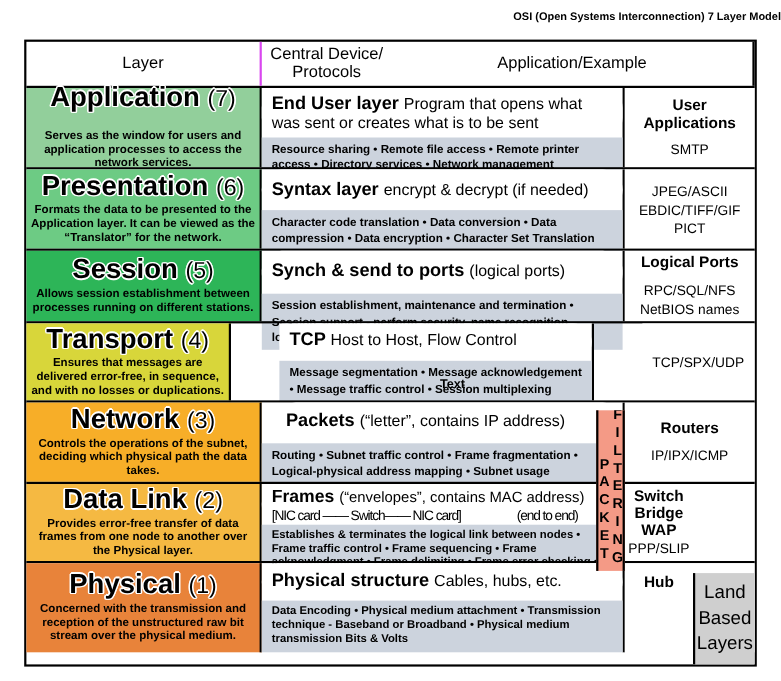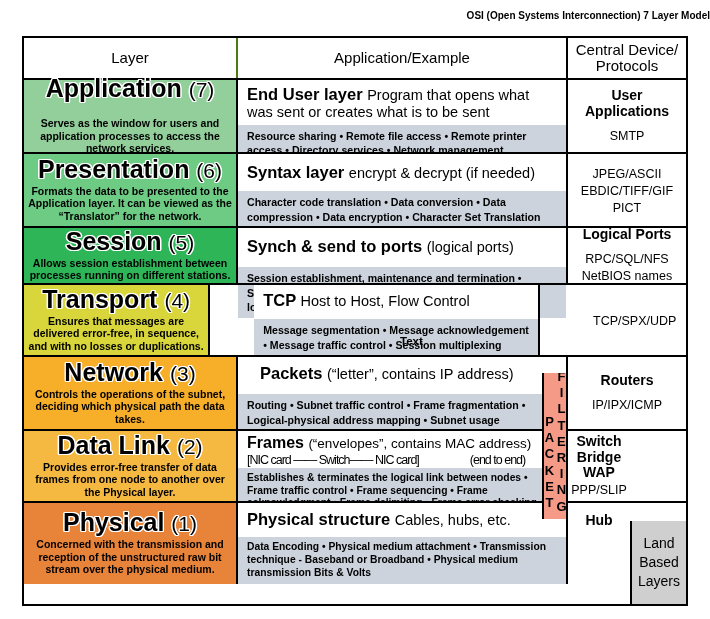--- a/index.html
+++ b/index.html
@@ -26,21 +26,21 @@
     background:#fff;
   }
 
   
   .hrow{display:flex;height:42px;border-bottom:2px solid #000;box-sizing:border-box;}
   .hcell{
     display:flex;align-items:center;justify-content:center;
     font-size:15px;text-align:center;line-height:1.08;
     box-sizing:border-box;
   }
-  .hc1{width:214px;border-right:2px solid #4d7c0f;}
+  .hc1{width:214px;border-right:2px solid #d946ef;}
   .hc2{width:330px;border-right:2px solid #000;}
   .hc3{width:118px;}
 
   
   .row{display:flex;box-sizing:border-box;position:relative;}
   .row + .row{border-top:2px solid #000;}
 
   
   .lcell{
     width:214px;
@@ -125,21 +125,21 @@
 
   
   .lbl{
     position:absolute;
     right:0;top:0;width:56px;
     background:#cfcfcf;
     border-left:2px solid #000;
     box-sizing:border-box;
     display:flex;align-items:center;justify-content:center;
     text-align:center;
-    font-size:14px;line-height:1.35;
+    font-size:17px;line-height:1.35;
     z-index:6;
   }
 
   
   .artifact{
     position:absolute;
     font-size:11.5px;font-weight:bold;
     color:#000;
     pointer-events:none;
   }
@@ -148,27 +148,27 @@
 <body>
 
 <div class="page">
 
   <div class="title">OSI (Open Systems Interconnection) 7 Layer Model</div>
 
   <div class="table">
 
     <div class="hrow">
       <div class="hcell hc1">Layer</div>
-      <div class="hcell hc2">Application/Example</div>
       <div class="hcell hc3">
         <div>
           <div>Central Device/</div>
           <div>Protocols</div>
         </div>
       </div>
+      <div class="hcell hc2">Application/Example</div>
     </div>
 
     <div class="row" style="height:72px;">
       <div class="lcell" style="background:#92cf9b;gap:13px;">
         <div class="lname">
           <span>Application</span>
           <span class="lnum">(7)</span>
         </div>
         <div class="ldesc">Serves as the window for users and application processes to access the network services.</div>
       </div>
@@ -208,21 +208,21 @@
         </div>
         <div class="mbody">Character code translation • Data conversion • Data compression • Data encryption • Character Set Translation</div>
       </div>
       <div class="rcell">
         <div class="rnorm">JPEG/ASCII</div>
         <div class="rnorm">EBDIC/TIFF/GIF</div>
         <div class="rnorm">PICT</div>
       </div>
     </div>
 
-    <div class="row" style="height:57px;">
+    <div class="row" style="height:66px;">
       <div class="lcell" style="background:#2db558;">
         <div class="lname">
           <span>Session</span>
           <span class="lnum">(5)</span>
         </div>
         <div class="ldesc">Allows session establishment between processes running on different stations.</div>
       </div>
       <div class="mcell">
         <div class="mtop" style="padding-top:9px;padding-bottom:12px;">
           <div class="mtitle">

